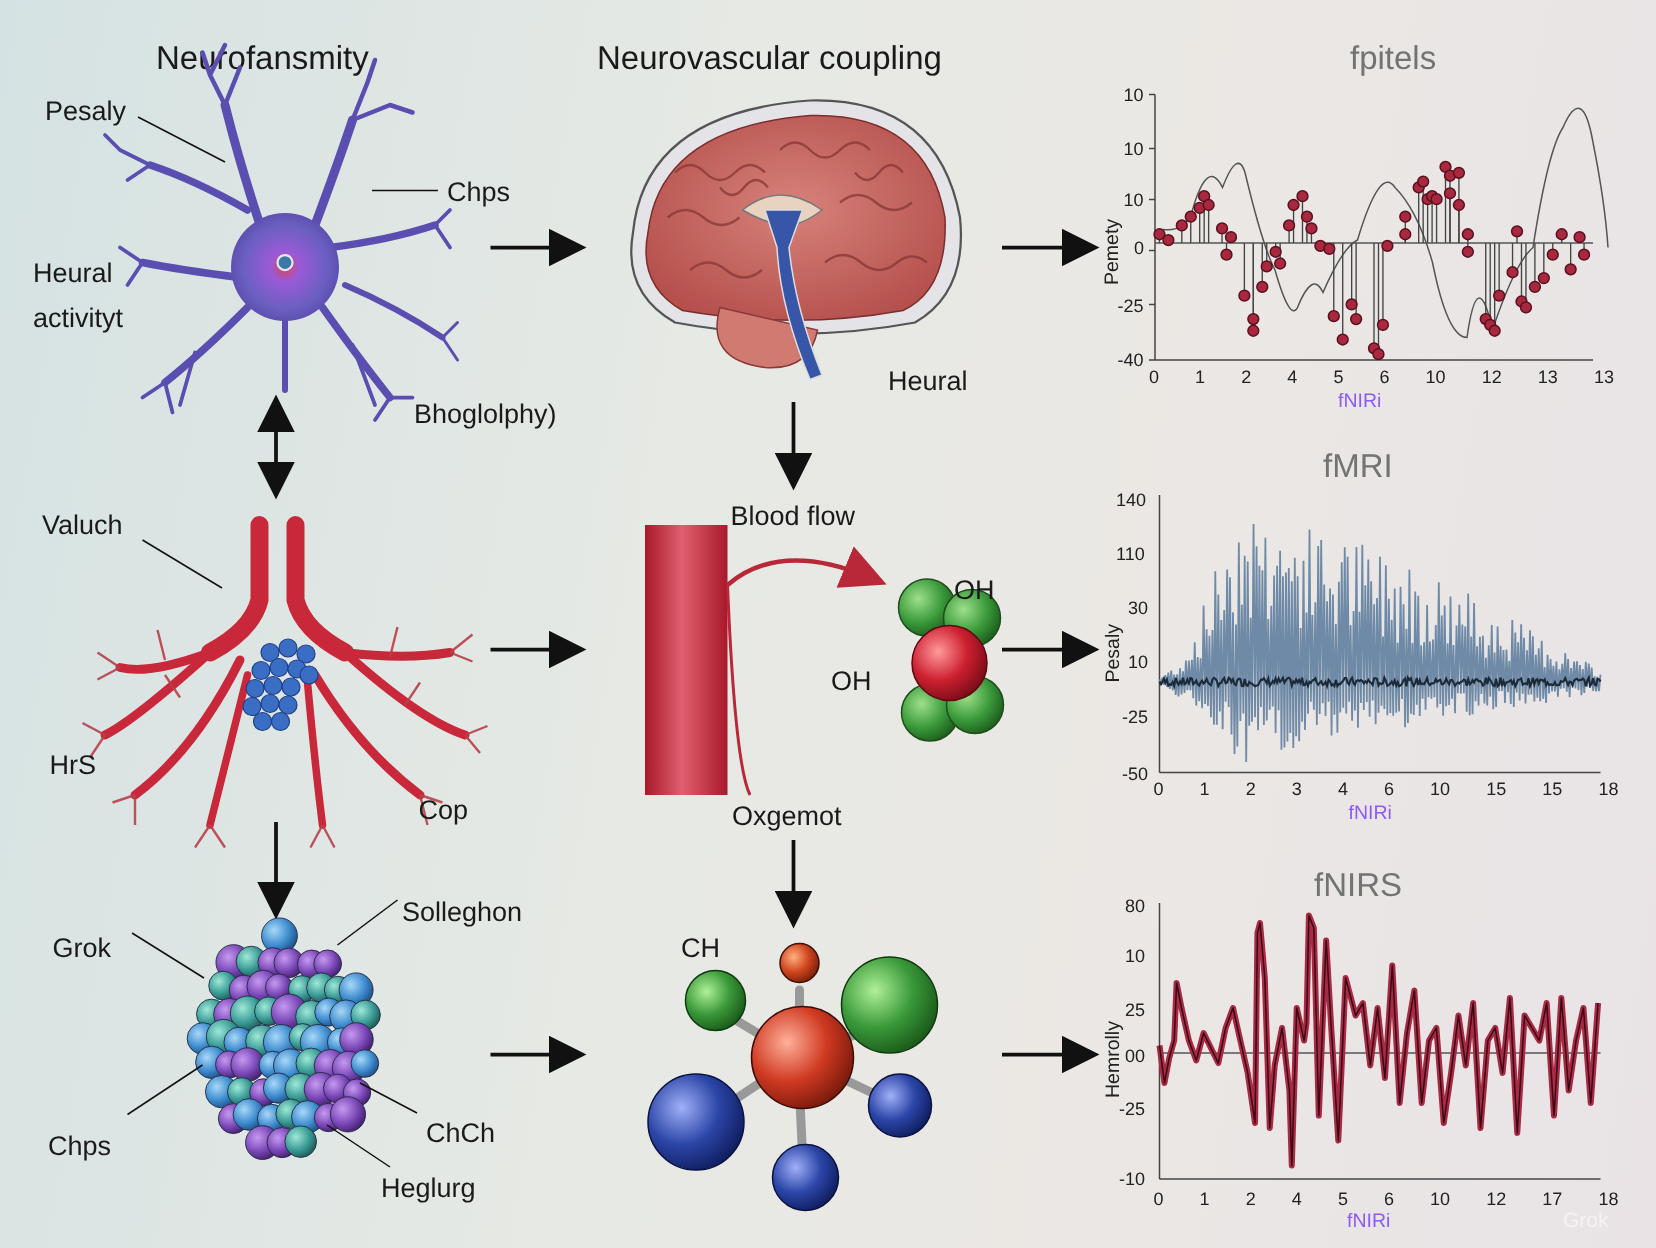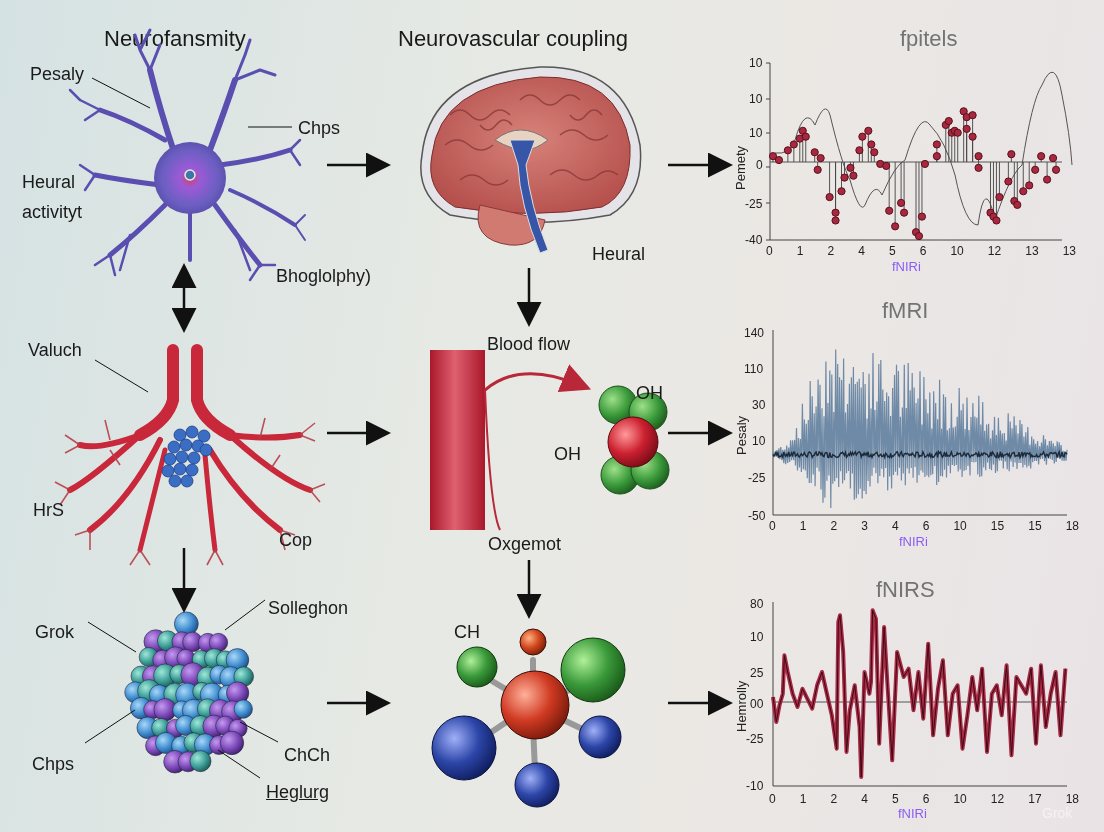--- a/index.html
+++ b/index.html
@@ -475,21 +475,21 @@
     <line x1="165" y1="-10" x2="125" y2="20"></line>
     <line x1="-15" y1="133" x2="35" y2="100"></line>
     <line x1="178" y1="132" x2="140" y2="112"></line>
     <line x1="160" y1="168" x2="118" y2="140"></line>
   </g>
 </svg>
 <div class="abs label" style="left:35px; top:622px;">Grok</div>
 <div class="abs label" style="left:268px; top:598px;">Solleghon</div>
 <div class="abs label" style="left:32px; top:754px;">Chps</div>
 <div class="abs label" style="left:284px; top:745px;">ChCh</div>
-<div class="abs label" style="left:266px; top:782px;text-decoration:underline;">Heglurg</div>
+<div class="abs label" style="left:254px; top:782px;">Heglurg</div>
 
 <svg width="240" height="200" style="left:430px; top:620px;">
   <defs>
     <radialGradient id="mR" cx="35%" cy="35%" r="70%">
         <stop offset="0%" stop-color="#ffb09a"></stop>
         <stop offset="55%" stop-color="#d03a22"></stop>
         <stop offset="100%" stop-color="#7a1a0c"></stop>
       </radialGradient>
     <radialGradient id="mO" cx="35%" cy="35%" r="70%">
         <stop offset="0%" stop-color="#ffb080"></stop>

